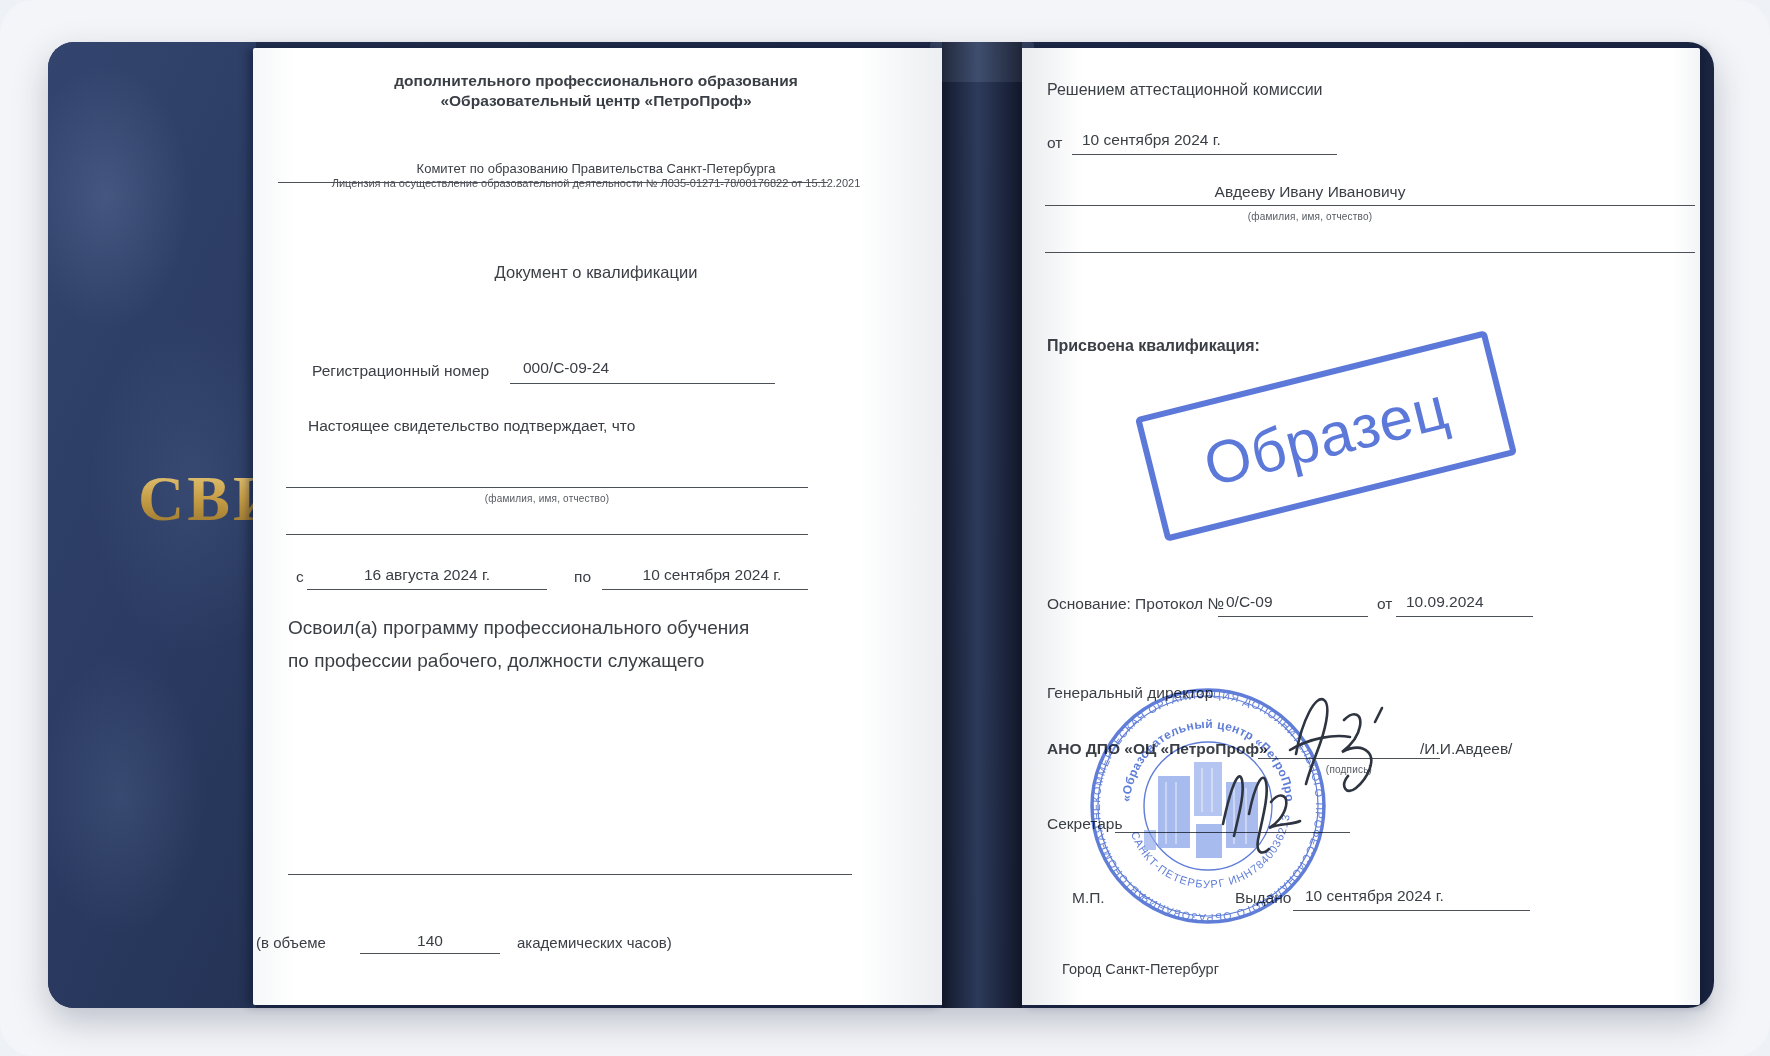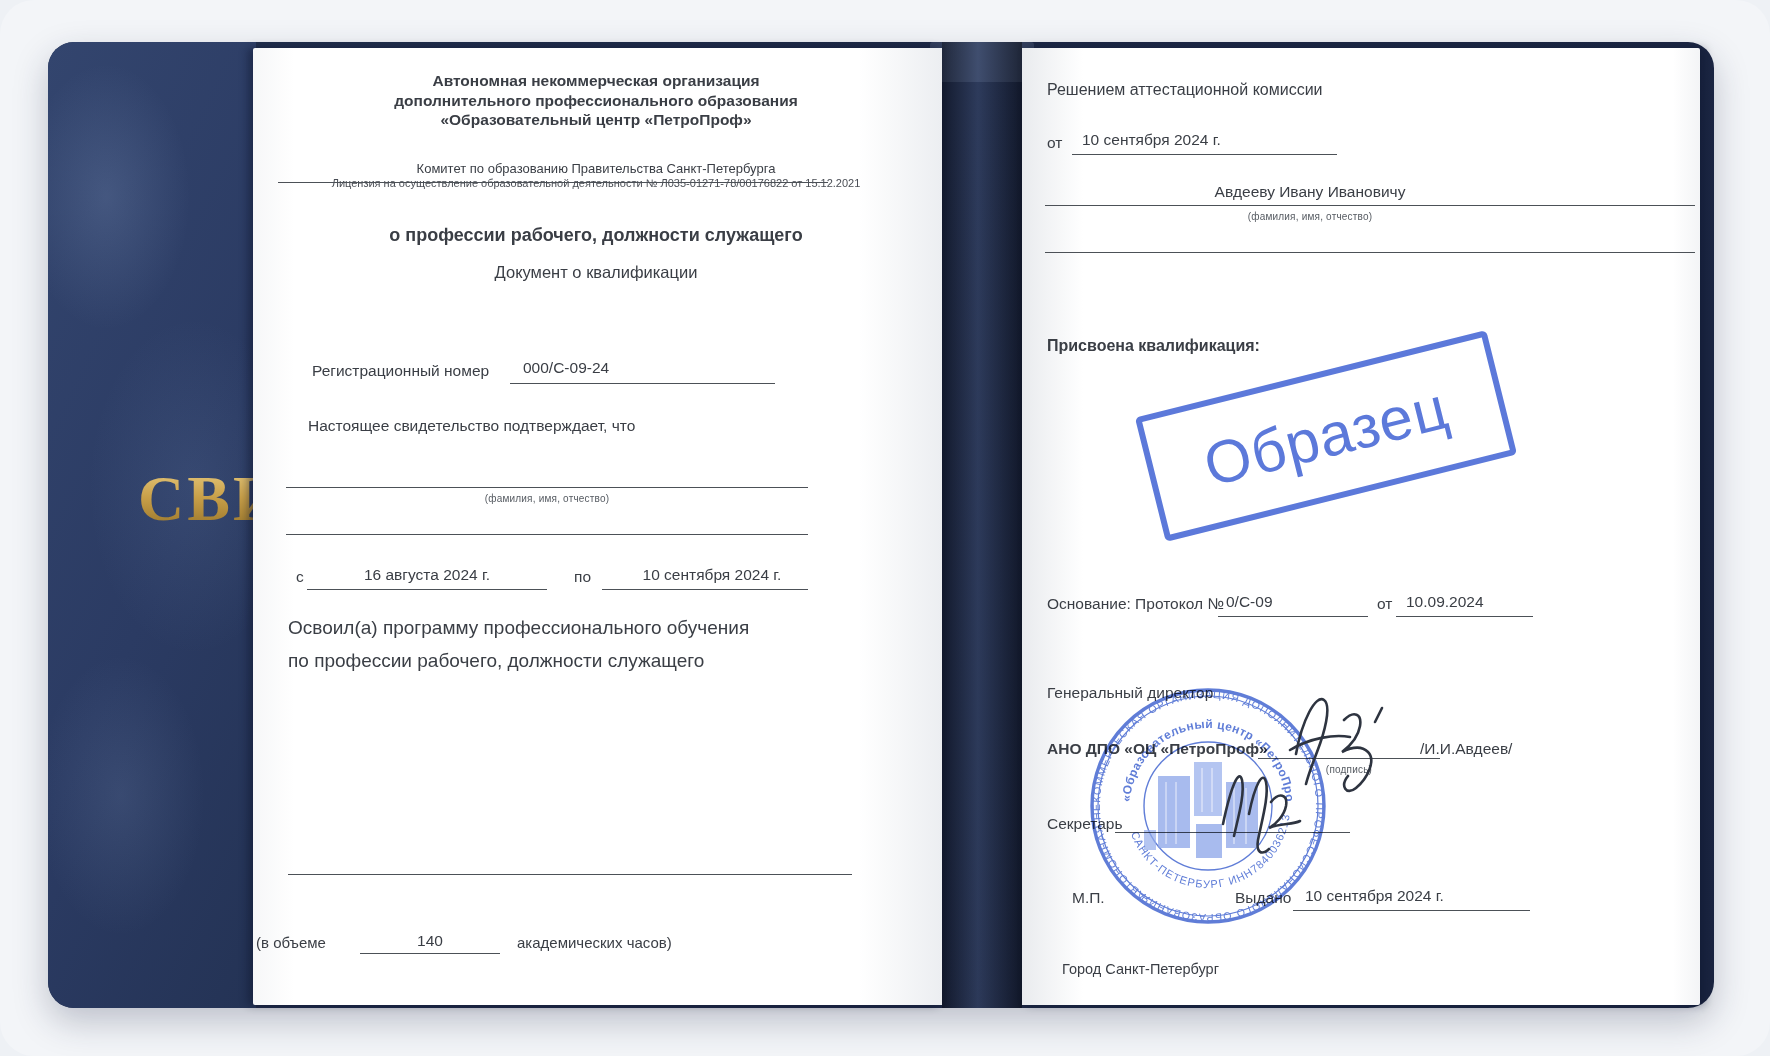--- a/index.html
+++ b/index.html
@@ -86,29 +86,27 @@
   <div class="cover"></div>
   <div class="front-cover"></div>
   <div class="cover-gold">СВИ</div>
   <div class="spine-band"></div>
   <div class="spine-sheen"></div>
 
   <div class="page left"></div>
   <div class="page right"></div>
 
   <div class="t b ctr" style="left:260px;top:71px;width:672px;font-size:15.5px;line-height:19.5px;">
-    <div>Автономная некоммерческая организация</div>
     <div>дополнительного профессионального образования</div>
     <div>«Образовательный центр «ПетроПроф»</div>
   </div>
   <div class="t ctr" style="left:260px;top:137px;width:672px;font-size:11px;color:#4a4e55;margin-top:40px;">Лицензия на осуществление образовательной деятельности № Л035-01271-78/00176822 от 15.12.2021</div>
   <div class="t ctr" style="left:260px;top:161px;width:672px;font-size:13px;">Комитет по образованию Правительства Санкт-Петербурга</div>
   <div class="u" style="left:278px;top:182px;width:550px;"></div>
 
-  <div class="t b ctr" style="left:260px;top:225px;width:672px;font-size:18px;">о профессии рабочего, должности служащего</div>
   <div class="t ctr" style="left:260px;top:263px;width:672px;font-size:16.5px;">Документ о квалификации</div>
 
   <div class="t" style="left:312px;top:362px;">Регистрационный номер</div>
   <div class="t" style="left:523px;top:359px;">000/С-09-24</div>
   <div class="u" style="left:510px;top:383px;width:265px;"></div>
 
   <div class="t" style="left:308px;top:417px;">Настоящее свидетельство подтверждает, что</div>
 
   <div class="u" style="left:286px;top:487px;width:522px;"></div>
   <div class="t small ctr" style="left:286px;top:493px;width:522px;">(фамилия, имя, отчество)</div>

